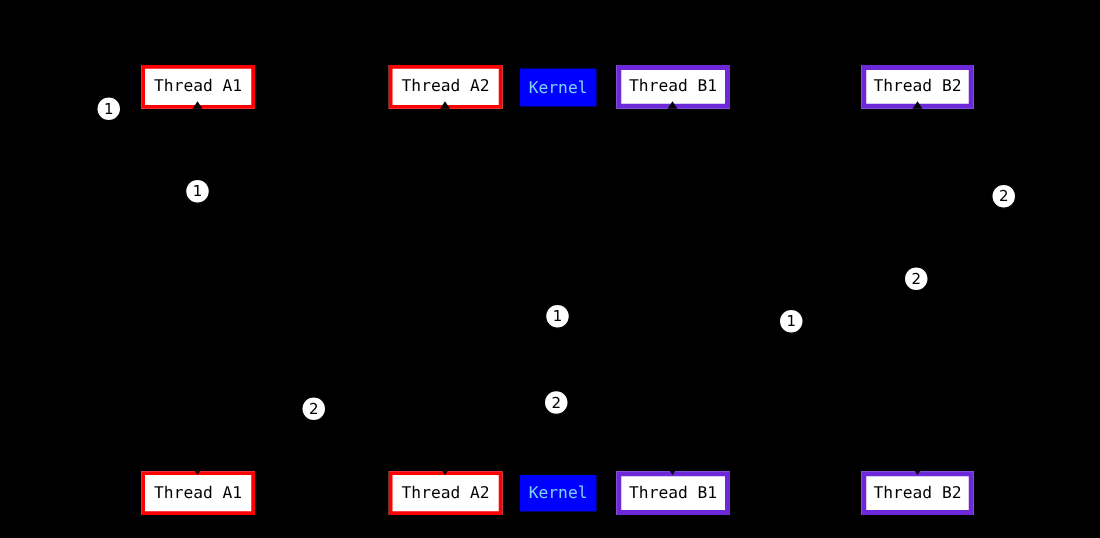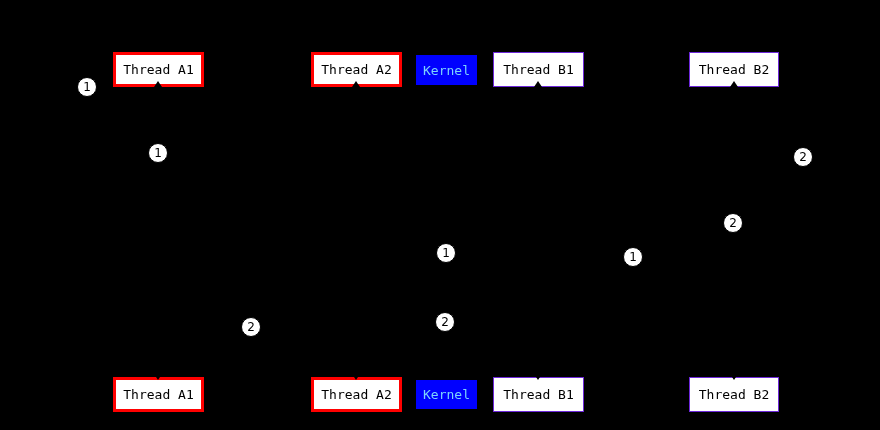--- a/index.html
+++ b/index.html
@@ -22,21 +22,21 @@
     align-items: center;
     justify-content: center;
     background: #ffffff;
     color: #000000;
     font-family: "DejaVu Sans Mono", monospace;
     font-size: 13px;
     white-space: pre;
     z-index: 1;
   }
   .node.red  { border: 3px solid #ff0000; }
-  .node.blue { border: 1px solid #6d28d9; }
+  .node.blue { border: 4px solid #6d28d9; }
   .node.kernel {
     background: #0000ff;
     color: #7dd3fc;
     border: 1px solid #0000ff;
   }
   .badge {
     position: absolute;
     box-sizing: border-box;
     width: 20px;
     height: 20px;

